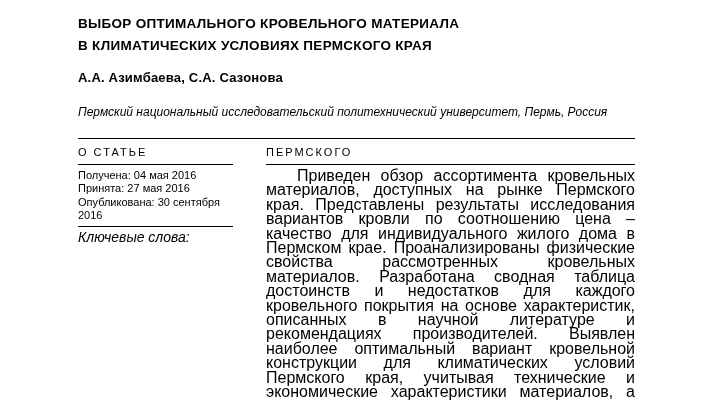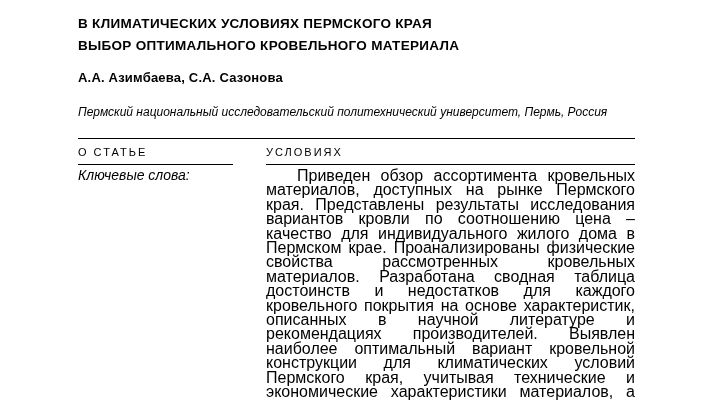--- a/index.html
+++ b/index.html
@@ -80,39 +80,44 @@
     margin-top: 2px;
     border-top: 1.5px solid #000;
   }
 </style>
 </head>
 <body>
 
 <div class="page">
 
   <h1 class="title">
+    <div>ВЫБОР ОПТИМАЛЬНОГО КРОВЕЛЬНОГО МАТЕРИАЛА</div>
     <div>В КЛИМАТИЧЕСКИХ УСЛОВИЯХ ПЕРМСКОГО КРАЯ</div>
-    <div>ВЫБОР ОПТИМАЛЬНОГО КРОВЕЛЬНОГО МАТЕРИАЛА</div>
   </h1>
 
   <div class="authors">А.А. Азимбаева, С.А. Сазонова</div>
 
   <div class="affiliation">Пермский национальный исследовательский политехнический университет, Пермь, Россия</div>
 
   <div class="rule-top"></div>
 
   <div class="columns">
 
     <div class="col-left">
       <div class="col-head">О СТАТЬЕ</div>
+      <div class="dates">
+        <div>Получена: 04 мая 2016</div>
+        <div>Принята: 27 мая 2016</div>
+        <div>Опубликована: 30 сентября 2016</div>
+      </div>
       <div class="kw-label">Ключевые слова:</div>
     </div>
 
     <div class="col-right">
-      <div class="col-head">УСЛОВИЯХ</div>
+      <div class="col-head">ПЕРМСКОГО</div>
       <p class="abstract">Приведен обзор ассортимента кровельных материалов, доступных на рынке Пермского края. Представлены результаты исследования вариантов кровли по соотношению цена – качество для индивидуального жилого дома в Пермском крае. Проанализированы физические свойства рассмотренных кровельных материалов. Разработана сводная таблица достоинств и недостатков для каждого кровельного покрытия на основе характеристик, описанных в научной литературе и рекомендациях производителей. Выявлен наиболее оптимальный вариант кровельной конструкции для климатических условий Пермского края, учитывая технические и экономические характеристики материалов, а также снеговую и ветровую нагрузку в пределах Пермского края.</p>
       <div class="copyright">© КРАЯ</div>
     </div>
 
   </div>
 
   <div class="rule-bottom"></div>
 
 </div>
 

